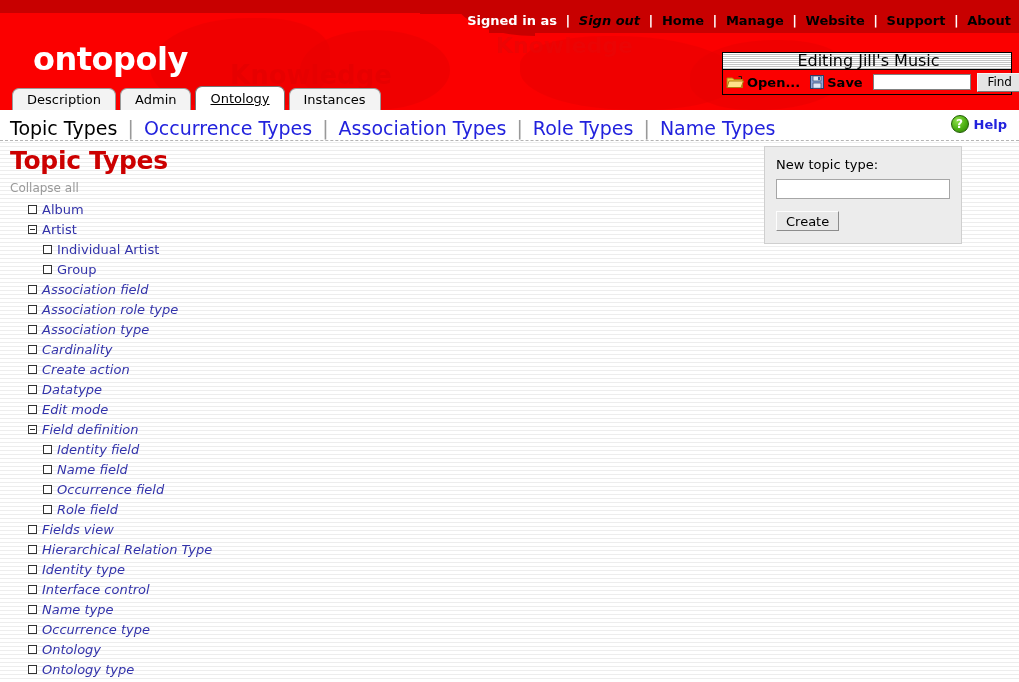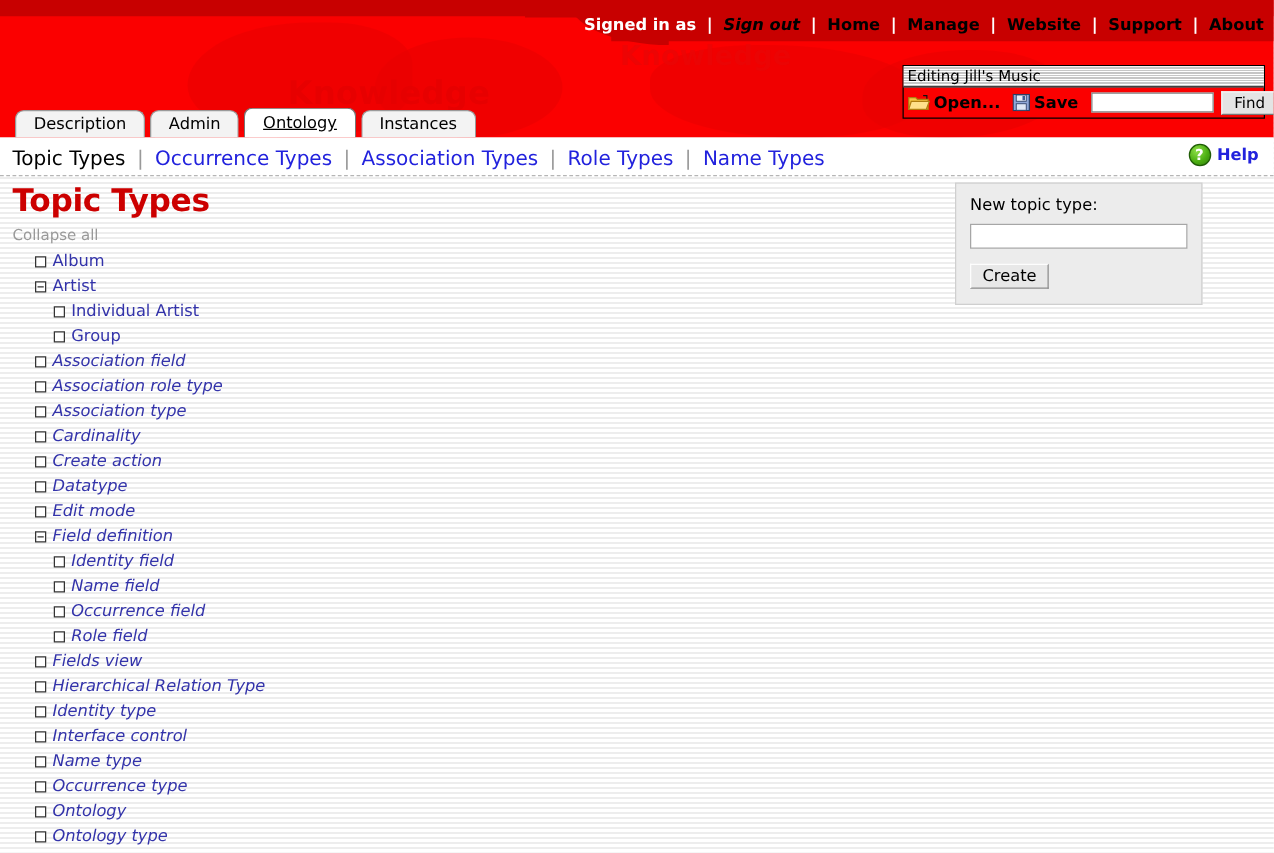--- a/index.html
+++ b/index.html
@@ -138,32 +138,33 @@
     top: 52px;
     width: 290px;
     border: 1px solid #000000;
     background: #fb0000;
     z-index: 7;
     box-sizing: border-box;
   }
   .toolbox-title {
     height: 16px;
     line-height: 16px;
-    font-size: 12px;
+    font-size: 16px;
     color: #000000;
     padding-left: 3px;
     background-image: repeating-linear-gradient(
       to bottom,
       #ffffff 0px, #ffffff 1px,
       #c6c6c6 1px, #c6c6c6 2px
     );
     background-color: #ffffff;
     border-bottom: 1px solid #000000;
     overflow: hidden;
     white-space: nowrap;
+    text-align: center;
   }
   .toolbox-row {
     height: 22px;
     display: flex;
     align-items: center;
     padding: 1px 3px;
   }
   .tb-btn {
     display: flex;
     align-items: center;
@@ -243,21 +244,21 @@
   .subnav-wrap {
     position: relative;
     height: 30px;
     background: #ffffff;
     border-bottom: 1px dashed #b5b5b5;
   }
   .subnav {
     position: absolute;
     left: 10px;
     top: 7px;
-    font-size: 16px;
+    font-size: 19px;
     white-space: nowrap;
   }
   .subnav .cur { color: #000000; }
   .subnav a { color: #2222dd; text-decoration: none; }
   .subnav .bar { color: #999999; padding: 0 4px; }
 
   .help-link {
     position: absolute;
     right: 12px;
     top: 5px;
@@ -417,20 +418,21 @@
     <span class="sep">|</span>
     <a href="#">Manage</a>
     <span class="sep">|</span>
     <a href="#">Website</a>
     <span class="sep">|</span>
     <a href="#">Support</a>
     <span class="sep">|</span>
     <a href="#">About</a>
   </div>
 
+  <div class="logo">ontopoly</div>
 
   <div class="toolbox">
     <div class="toolbox-title">Editing Jill's Music</div>
     <div class="toolbox-row">
       <span class="tb-btn">
         <span class="icon-folder">
           <svg width="18" height="14" viewBox="0 0 18 14">
             <path d="M1 3 L1 12.5 L16.5 12.5 L16.5 4.5 L8 4.5 L6.5 3 Z" fill="#f5c542" stroke="#b07d10" stroke-width="1"></path>
             <path d="M3 6 L17.5 6 L15 12.5 L1 12.5 Z" fill="#ffe08a" stroke="#b07d10" stroke-width="1"></path>
             <path d="M12.5 1.5 L15.5 1.5 L15.5 4" fill="none" stroke="#111" stroke-width="0.9"></path>

